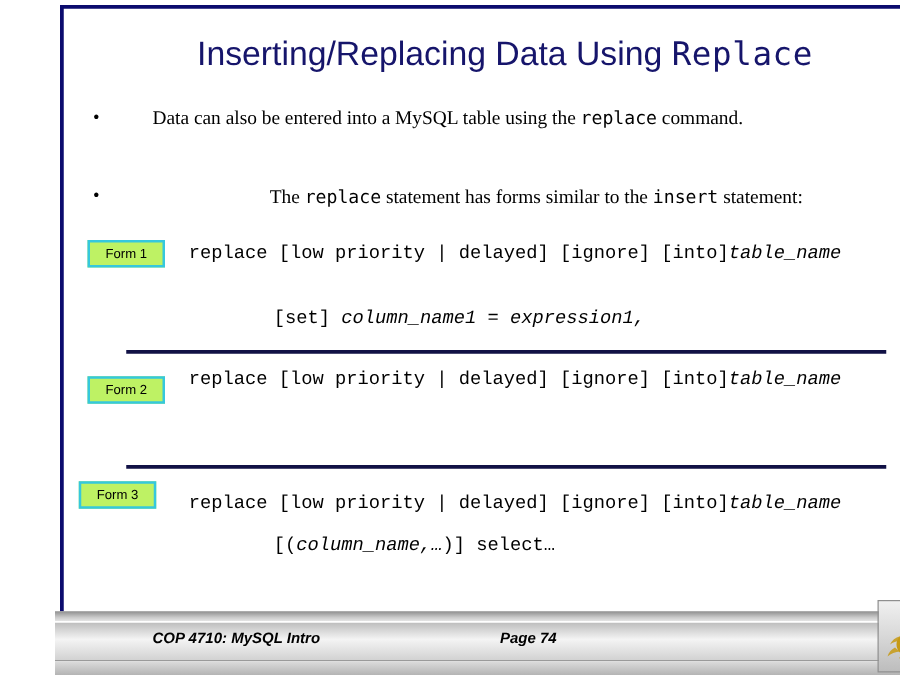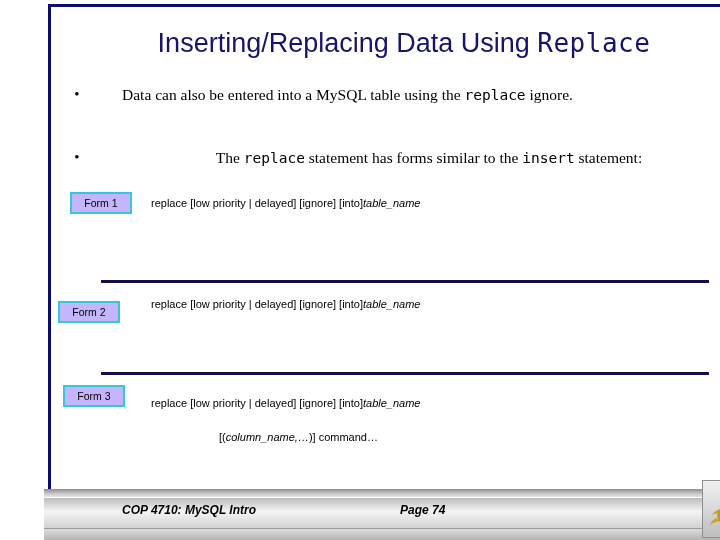--- a/index.html
+++ b/index.html
@@ -77,36 +77,36 @@
     font-family: "DejaVu Sans Mono", "Liberation Mono", monospace;
     font-size: 14.5px;
   }
 
   #bullet1 { top: 83px; }
   #bullet2 { top: 146px; }
 
   
   .form-badge {
     position: absolute;
-    background: #c4b5fd;
+    background: #bef264;
     border: 2px solid #35c8dd;
     color: #000000;
     font-family: "Liberation Sans", "DejaVu Sans", sans-serif;
     font-size: 10.5px;
     line-height: 18px;
     text-align: center;
     width: 62px;
     height: 22px;
     box-sizing: border-box;
   }
 
   .code-line {
     position: absolute;
-    font-family: Liberation Sans, sans-serif;
-    font-size: 11px;
+    font-family: Liberation Mono, monospace;
+    font-size: 15px;
     line-height: 18px;
     color: #000000;
     white-space: nowrap;
   }
   .code-line .ital {
     font-style: italic;
   }
 
   
   .sep {
@@ -183,41 +183,42 @@
 <div id="slide">
 
   <div id="frame"></div>
 
   <div id="title">
     <span>Inserting/Replacing Data Using </span><span class="mono">Replace</span>
   </div>
 
   <div class="bullet-row" id="bullet1">
     <span class="bullet-mark">•</span>
-    <div class="bullet-body"><span>Data can also be entered into a MySQL table using the </span><span class="mono">replace</span><span> ignore.</span></div>
+    <div class="bullet-body"><span>Data can also be entered into a MySQL table using the </span><span class="mono">replace</span><span> command.</span></div>
   </div>
 
   <div class="bullet-row" id="bullet2">
     <span class="bullet-mark">•</span>
     <div class="bullet-body nojust"><span>The </span><span class="mono">replace</span><span> statement has forms similar to the </span><span class="mono">insert</span><span> statement:</span></div>
   </div>
 
   <div class="form-badge" style="left:26px; top:192px;">Form 1</div>
   <div class="code-line" style="left:107px; top:194px;"><span>replace [low priority | delayed] [ignore] [into]</span><span class="ital">table_name</span></div>
+  <div class="code-line" style="left:175px; top:246px;"><span>[set] </span><span class="ital">column_name1 = expression1,</span></div>
 
   <div class="sep" style="top:280px;"></div>
 
-  <div class="form-badge" style="left:14px; top:301px;">Form 2</div>
+  <div class="form-badge" style="left:26px; top:301px;">Form 2</div>
   <div class="code-line" style="left:107px; top:295px;"><span>replace [low priority | delayed] [ignore] [into]</span><span class="ital">table_name</span></div>
 
   <div class="sep" style="top:372px;"></div>
 
   <div class="form-badge" style="left:19px; top:385px;">Form 3</div>
   <div class="code-line" style="left:107px; top:394px;"><span>replace [low priority | delayed] [ignore] [into]</span><span class="ital">table_name</span></div>
-  <div class="code-line" style="left:175px; top:428px;"><span>[(</span><span class="ital">column_name,…</span><span>)] command…</span></div>
+  <div class="code-line" style="left:175px; top:428px;"><span>[(</span><span class="ital">column_name,…</span><span>)] select…</span></div>
 
   <div id="footer">
     <div class="band-top"></div>
     <div class="band-mid"></div>
     <div class="band-bot"></div>
     <div class="footer-text" id="footer-course">COP 4710: MySQL Intro</div>
     <div class="footer-text" id="footer-page">Page 74</div>
   </div>
 
   <div id="logo-box">

